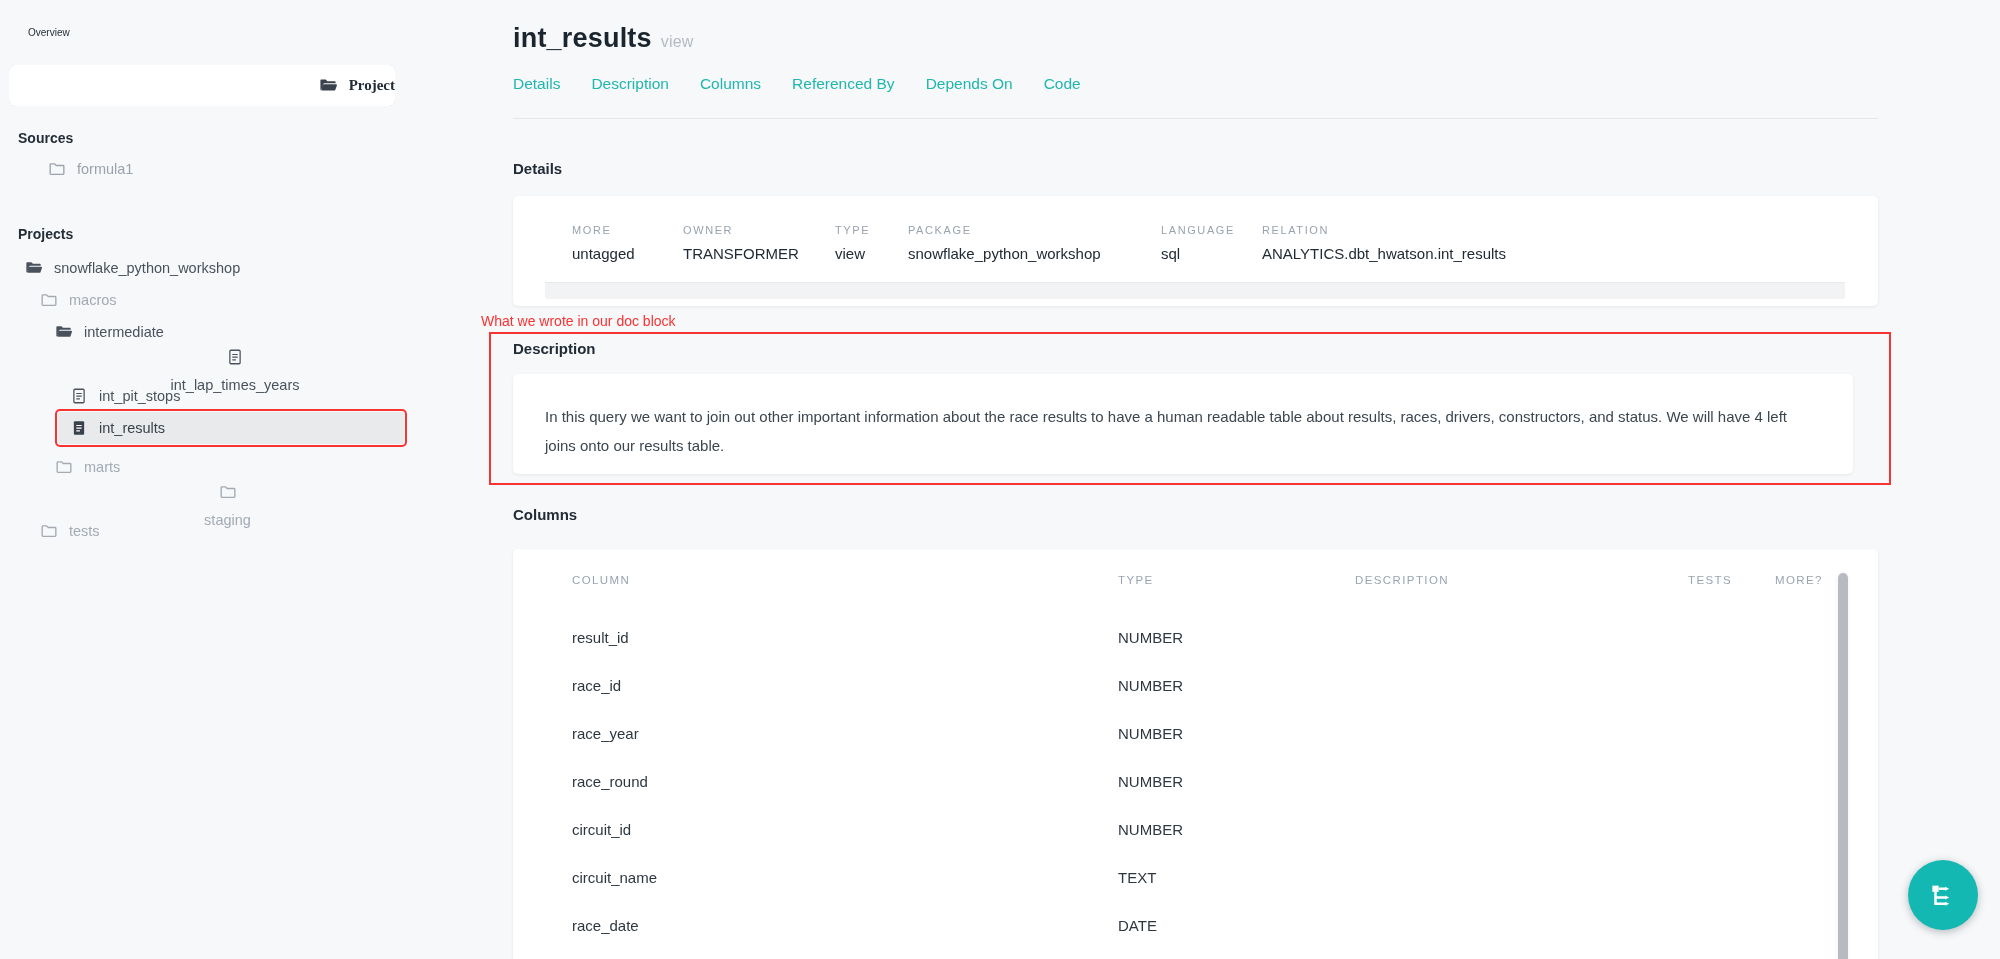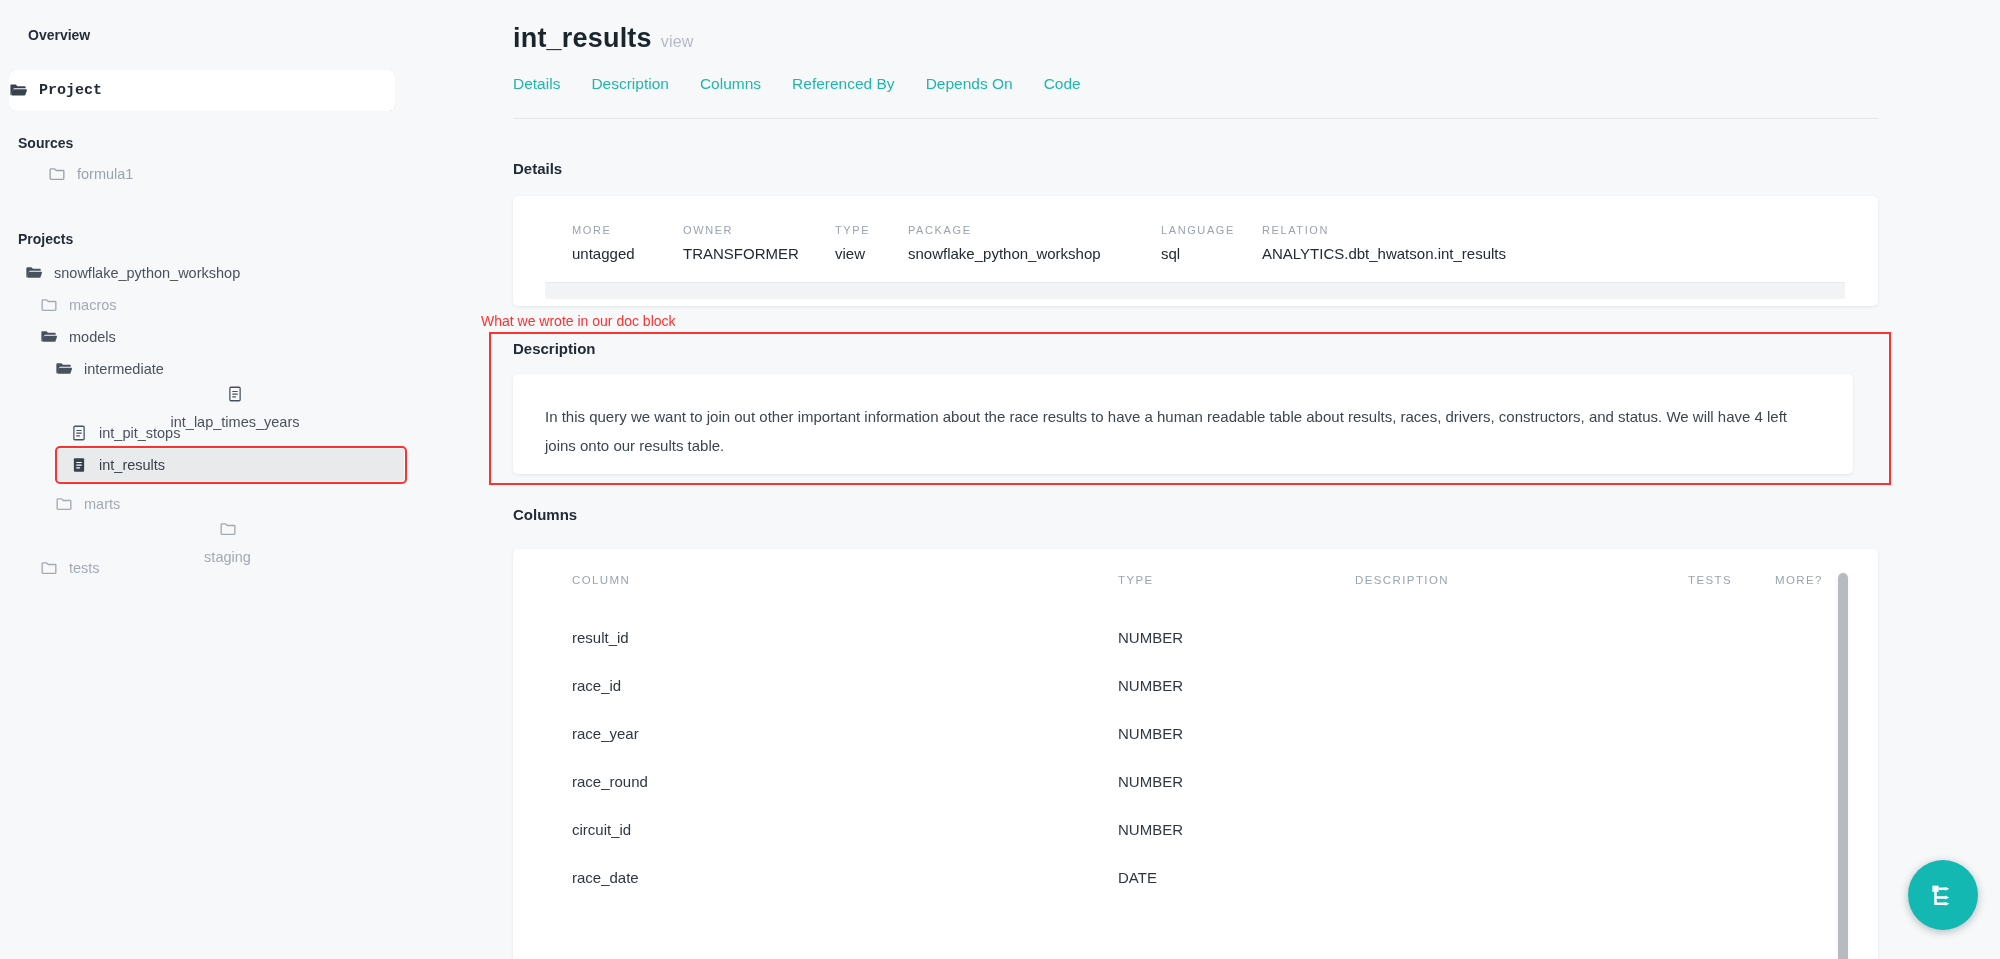--- a/index.html
+++ b/index.html
@@ -7,29 +7,29 @@
   body {
     font-family:"Liberation Sans", sans-serif;
     background:var(--page-bg,#f7f8fa);
     color:#222c36;
     display:flex;
     position:relative;
   }
 
   
   aside { width:400px; flex:none; padding:27px 0 0 18px; }
-  .overview { font-size:14px; font-weight:700; color:#242e38; padding-left:10px; }
+  .overview { font-size:10px; font-weight:400; color:#242e38; padding-left:10px; }
   .toggle {
     margin:27px 0 0 -9px; width:386px; height:41px;
     display:flex; background:#e9ebee; border-radius:6px; overflow:hidden;
   }
   .seg {
-    flex:1; display:flex; align-items:center; justify-content:flex-start; gap:11px;
+    flex:1; display:flex; align-items:center; justify-content:flex-end; gap:11px;
     border:none; background:transparent; cursor:pointer;
-    font-family:Liberation Mono, monospace; font-size:15px; font-weight:700; color:#99a2ad;
+    font-family:Liberation Serif, serif; font-size:15px; font-weight:700; color:#99a2ad;
     border-radius:6px;
   }
   .seg.active { background:#fff; color:#222c36; box-shadow:0 1px 4px rgba(40,50,60,.18); }
   .seg svg { width:19px; height:19px; }
 
   .section-label { margin-top:24px; font-size:14px; font-weight:700; color:#242e38; }
   .src-row, .tree-row {
     height:32px; display:flex; align-items:center; gap:11px;
     font-size:14.5px; color:#49525c; cursor:pointer; width:382px;
   }
@@ -135,27 +135,20 @@
           <path d="M5.9 8.6h12c.68 0 1.15.66.93 1.3l-1.6 4.7c-.14.4-.52.68-.95.68H3.3c-.68 0-1.16-.67-.94-1.31l1.6-4.68c.13-.41.51-.69.94-.69z"></path>
         </svg>
         <span>snowflake_python_workshop</span>
       </div>
       <div class="tree-row muted" style="padding-left: 22px;">
         <svg viewBox="0 0 20 20" fill="currentColor">
           <path d="M2.4 5.2c0-.5.4-.9.9-.9h4l1.8 1.8h7.6c.5 0 .9.4.9.9v8c0 .5-.4.9-.9.9H3.3c-.5 0-.9-.4-.9-.9v-9.8z" fill="none" stroke="currentColor" stroke-width="1.5" stroke-linejoin="round"></path>
         </svg>
         <span>macros</span>
       </div>
-      <div class="tree-row" style="padding-left: 22px;">
-        <svg viewBox="0 0 20 20" fill="currentColor">
-          <path d="M1.5 4.6c0-.6.45-1 1-1h4.6l1.8 1.8h7.6c.55 0 1 .45 1 1v1.1H5.9c-.64 0-1.2.4-1.4 1L2.5 13.8l-1 1.4V4.6z"></path>
-          <path d="M5.9 8.6h12c.68 0 1.15.66.93 1.3l-1.6 4.7c-.14.4-.52.68-.95.68H3.3c-.68 0-1.16-.67-.94-1.31l1.6-4.68c.13-.41.51-.69.94-.69z"></path>
-        </svg>
-        <span>models</span>
-      </div>
       <div class="tree-row" style="padding-left: 37px;">
         <svg viewBox="0 0 20 20" fill="currentColor">
           <path d="M1.5 4.6c0-.6.45-1 1-1h4.6l1.8 1.8h7.6c.55 0 1 .45 1 1v1.1H5.9c-.64 0-1.2.4-1.4 1L2.5 13.8l-1 1.4V4.6z"></path>
           <path d="M5.9 8.6h12c.68 0 1.15.66.93 1.3l-1.6 4.7c-.14.4-.52.68-.95.68H3.3c-.68 0-1.16-.67-.94-1.31l1.6-4.68c.13-.41.51-.69.94-.69z"></path>
         </svg>
         <span>intermediate</span>
       </div>
       <div class="tree-row" style="padding-left: 52px; flex-direction: column;">
         <svg viewBox="0 0 20 20" fill="currentColor">
           <rect x="4.3" y="2.5" width="11.4" height="15" rx="1.2" fill="none" stroke="currentColor" stroke-width="1.4"></rect>
@@ -291,20 +284,27 @@
           <div></div>
         </div>
         <div class="tgrid trow">
           <div>circuit_id</div>
           <div>NUMBER</div>
           <div></div>
           <div></div>
           <div></div>
         </div>
         <div class="tgrid trow">
+          <div>circuit_name</div>
+          <div>TEXT</div>
+          <div></div>
+          <div></div>
+          <div></div>
+        </div>
+        <div class="tgrid trow">
           <div>race_date</div>
           <div>DATE</div>
           <div></div>
           <div></div>
           <div></div>
         </div>
         <div class="tgrid trow">
           <div></div>
           <div></div>
           <div></div>

